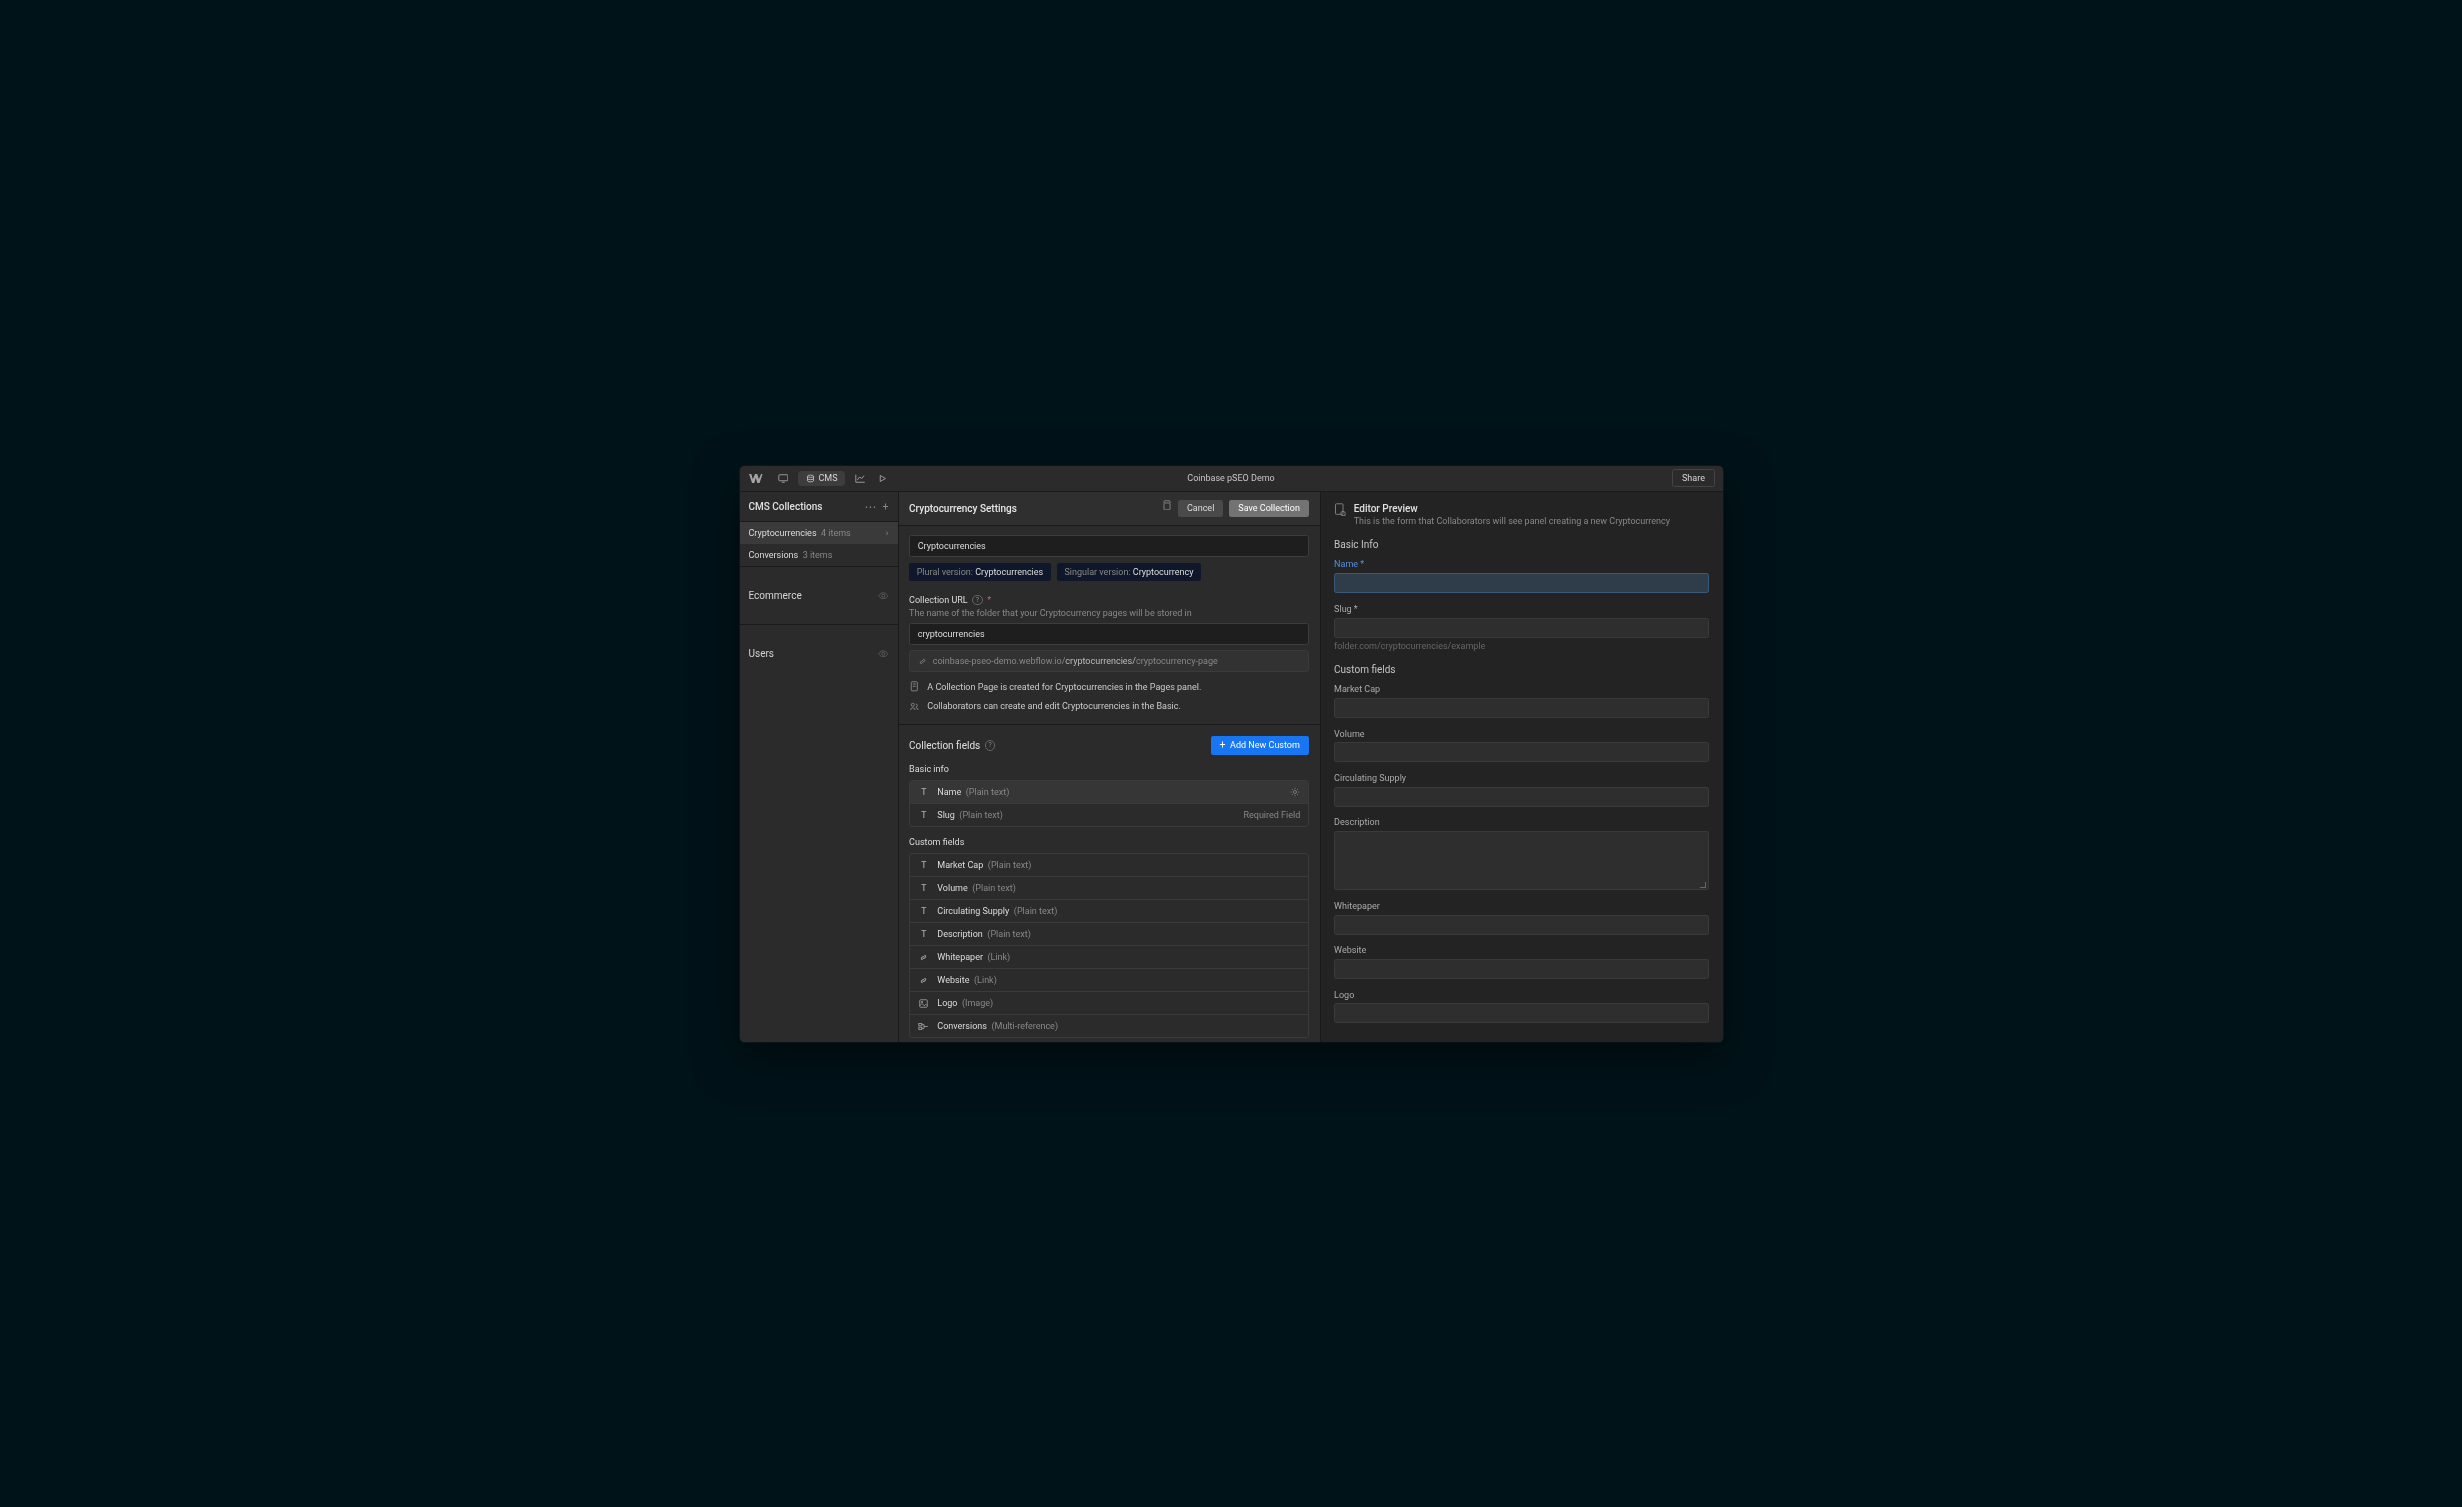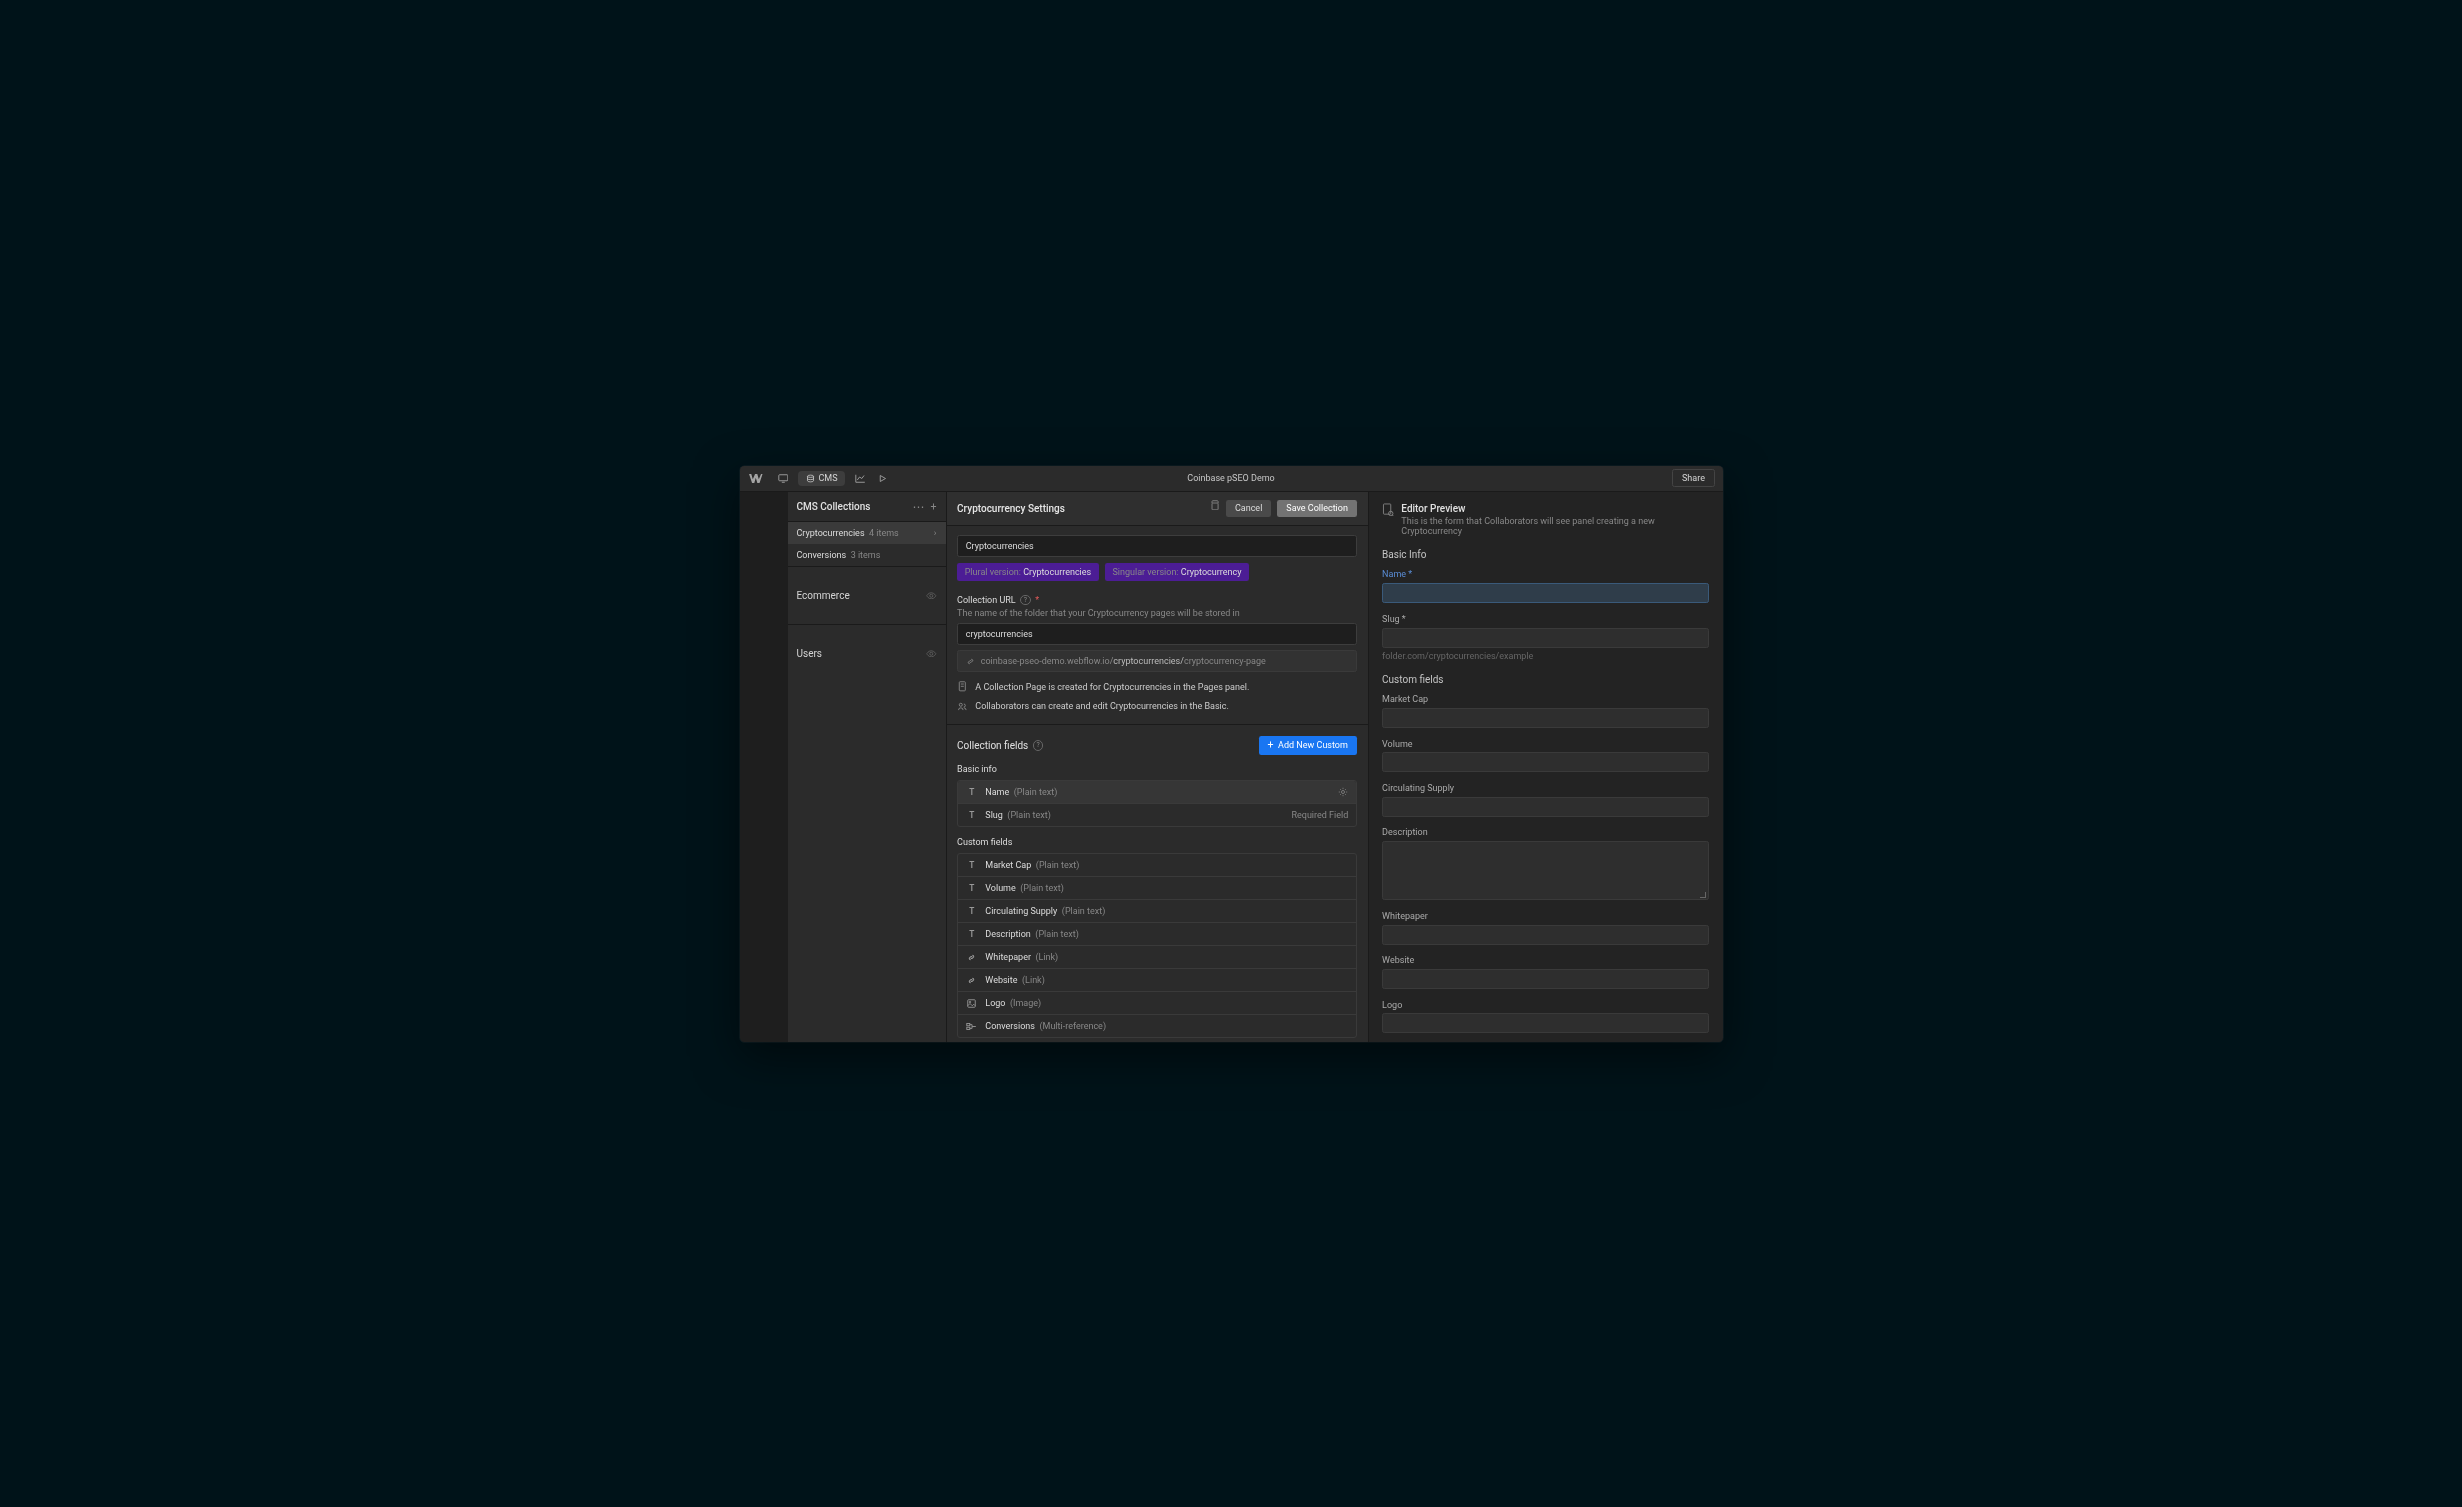--- a/index.html
+++ b/index.html
@@ -5,21 +5,21 @@
 *{box-sizing:border-box;margin:0;padding:0;font-family:-apple-system,BlinkMacSystemFont,"Segoe UI",Roboto,sans-serif;}
 body{background:#001319;min-height:100vh;display:flex;align-items:center;justify-content:center;padding:30px;}
 .app-window{width:983px;height:576px;background:#1e1e1e;border-radius:4.5px;overflow:hidden;display:flex;flex-direction:column;box-shadow:0 0 0 0.8px rgba(255,255,255,0.05),0 15px 45px rgba(0,0,0,0.5);}
 .top-bar{height:26.5px;background:#2b2b2b;border-bottom:0.8px solid #1a1a1a;display:flex;align-items:center;padding:0 7.6px;position:relative;}
 .top-bar-left{display:flex;align-items:center;gap:1.5px;}
 .logo{width:18px;height:18px;display:flex;align-items:center;justify-content:center;color:#a3a3a3;margin-right:6px;}
 .top-icon-btn{width:21px;height:18px;display:flex;align-items:center;justify-content:center;color:#a3a3a3;border-radius:2.3px;cursor:pointer;}
 .cms-chip{display:flex;align-items:center;gap:3.8px;background:#3d3d3d;padding:2.3px 7.6px;border-radius:4px;color:#d4d4d4;font-size:9px;margin:0 3px;}
 .top-title{position:absolute;left:50%;transform:translateX(-50%);color:#c7c7c7;font-size:9px;}
 .share-btn{margin-left:auto;background:transparent;border:0.8px solid #444;color:#d4d4d4;font-size:9px;padding:3px 9px;border-radius:2.3px;cursor:pointer;}
-.main-area{flex:1;display:flex;overflow:hidden;margin-left:48px;}
+.main-area{flex:1;display:flex;overflow:hidden;}
 .sidebar{width:159px;background:#2b2b2b;border-right:0.8px solid #1a1a1a;display:flex;flex-direction:column;}
 .sidebar-header{display:flex;align-items:center;justify-content:space-between;padding:7.6px 9px;border-bottom:0.8px solid #1a1a1a;}
 .sidebar-title{color:#e0e0e0;font-size:10px;font-weight:500;}
 .sidebar-header-icons{display:flex;gap:6px;color:#888;}
 .collection-item{display:flex;align-items:center;justify-content:space-between;padding:6px 9px;color:#ccc;font-size:9px;cursor:pointer;}
 .collection-item.active{background:#3a3a3a;}
 .collection-count{color:#888;font-size:9px;}
 .chevron-r{color:#888;}
 .sidebar-section{padding:23px 9px;border-top:0.8px solid #1a1a1a;display:flex;align-items:center;justify-content:space-between;color:#d4d4d4;font-size:10px;cursor:pointer;}
 .eye-icon{color:#666;}
@@ -29,21 +29,21 @@
 .panel-actions{display:flex;align-items:flex-start;gap:6px;}
 .doc-icon{color:#888;cursor:pointer;}
 .btn{font-size:9px;padding:3.8px 9px;border-radius:2.3px;border:none;cursor:pointer;}
 .btn-cancel{background:#4a4a4a;color:#ddd;}
 .btn-primary{background:#737373;color:#fff;}
 .panel-body{flex:1;overflow-y:auto;padding:9px 10.6px;}
 .panel-body::-webkit-scrollbar{width:6px;}
 .panel-body::-webkit-scrollbar-thumb{background:#555;border-radius:3px;}
 .text-input{width:100%;background:#1e1e1e;border:0.8px solid #3d3d3d;color:#ddd;font-size:9px;padding:5.3px 7.6px;border-radius:2.3px;}
 .version-row{display:flex;gap:6px;margin-top:6px;}
-.version-chip{background:#4c1d95;padding:3.8px 7.6px;border-radius:2.3px;font-size:9px;}
+.version-chip{background:#0f172a;padding:3.8px 7.6px;border-radius:2.3px;font-size:9px;}
 .version-label{color:#888;}
 .version-value{color:#ddd;}
 .field-label-row{display:flex;align-items:center;gap:4.5px;margin-top:13.6px;margin-bottom:3px;}
 .field-label{color:#ddd;font-size:9px;}
 .help-icon{width:10.6px;height:10.6px;border:0.8px solid #666;border-radius:50%;display:inline-flex;align-items:center;justify-content:center;color:#888;font-size:6.8px;}
 .required-star{color:#e05a5a;font-size:9px;}
 .field-desc{color:#888;font-size:9px;margin-bottom:4.5px;}
 .url-preview{background:#323232;border:0.8px solid #3a3a3a;padding:5.3px 7.6px;border-radius:2.3px;font-size:9px;color:#888;margin-top:4.5px;display:flex;align-items:center;gap:6px;}
 .url-preview .hl{color:#bbb;}
 .info-line{display:flex;align-items:center;gap:7.6px;margin-top:9px;color:#ccc;font-size:9px;}

